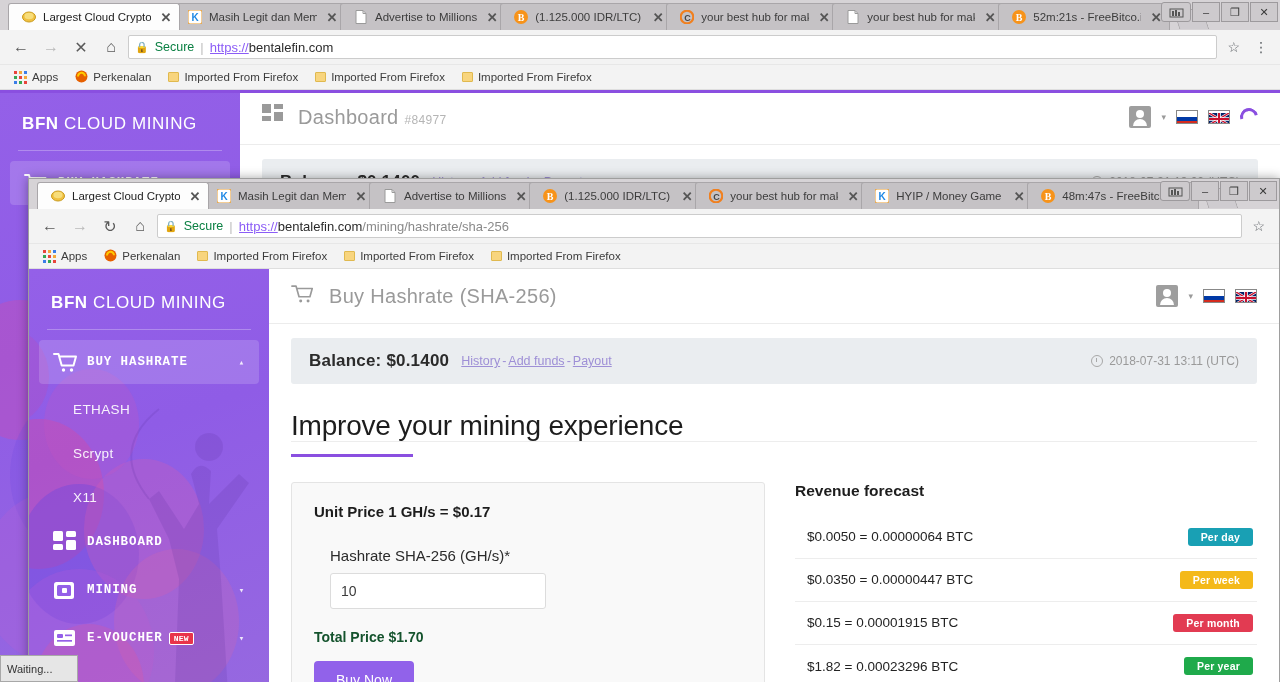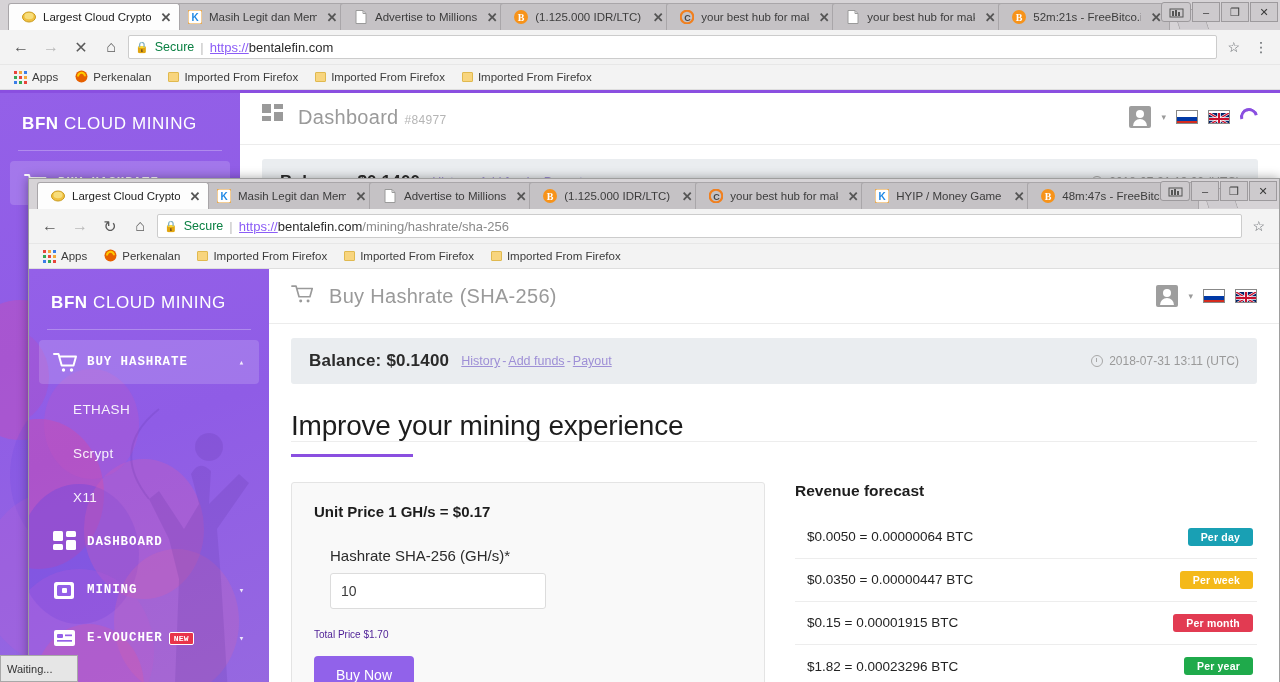--- a/index.html
+++ b/index.html
@@ -205,21 +205,21 @@
     padding: 20px 22px 24px 22px;
   }
   .unit-price { font-size: 15px; font-weight: bold; color: #1d1d1d; }
   .field-label { font-size: 15px; color: #2b2b2b; margin: 27px 0 9px 16px; font-weight: 400; }
   .field-input {
     margin-left: 16px; width: 216px; height: 36px; background: #fff;
     border: 1px solid #dcdcdc; border-radius: 3px;
     font-size: 14px; color: #3b3b3b; padding: 0 10px;
     font-family: "Liberation Sans", sans-serif;
   }
-  .total-price { font-size: 10px; font-weight: normal; color: #4c1d95; margin-top: 20px; }
+  .total-price { font-size: 14px; font-weight: bold; color: #14532d; margin-top: 20px; }
   .buy-btn {
     margin-top: 16px; background: #9162ea; color: #fff; border: none;
     border-radius: 4px; padding: 11px 22px; font-size: 14px; cursor: pointer;
     font-family: "Liberation Sans", sans-serif;
   }
 
   .rev-title { font-size: 15.5px; font-weight: bold; color: #1d1d1d; }
   .rev-list { margin-top: 16px; }
   .rev-row {
     display: flex; align-items: center; height: 43px;

